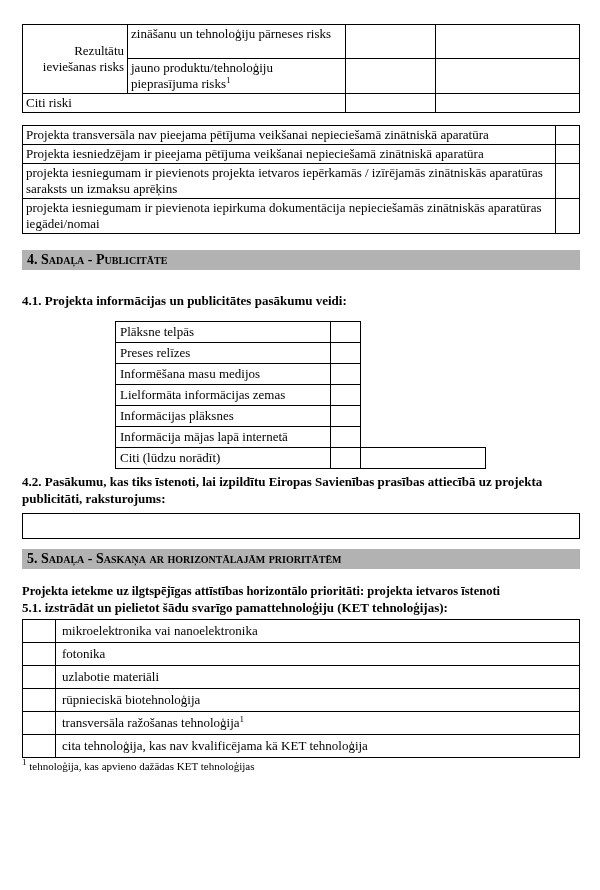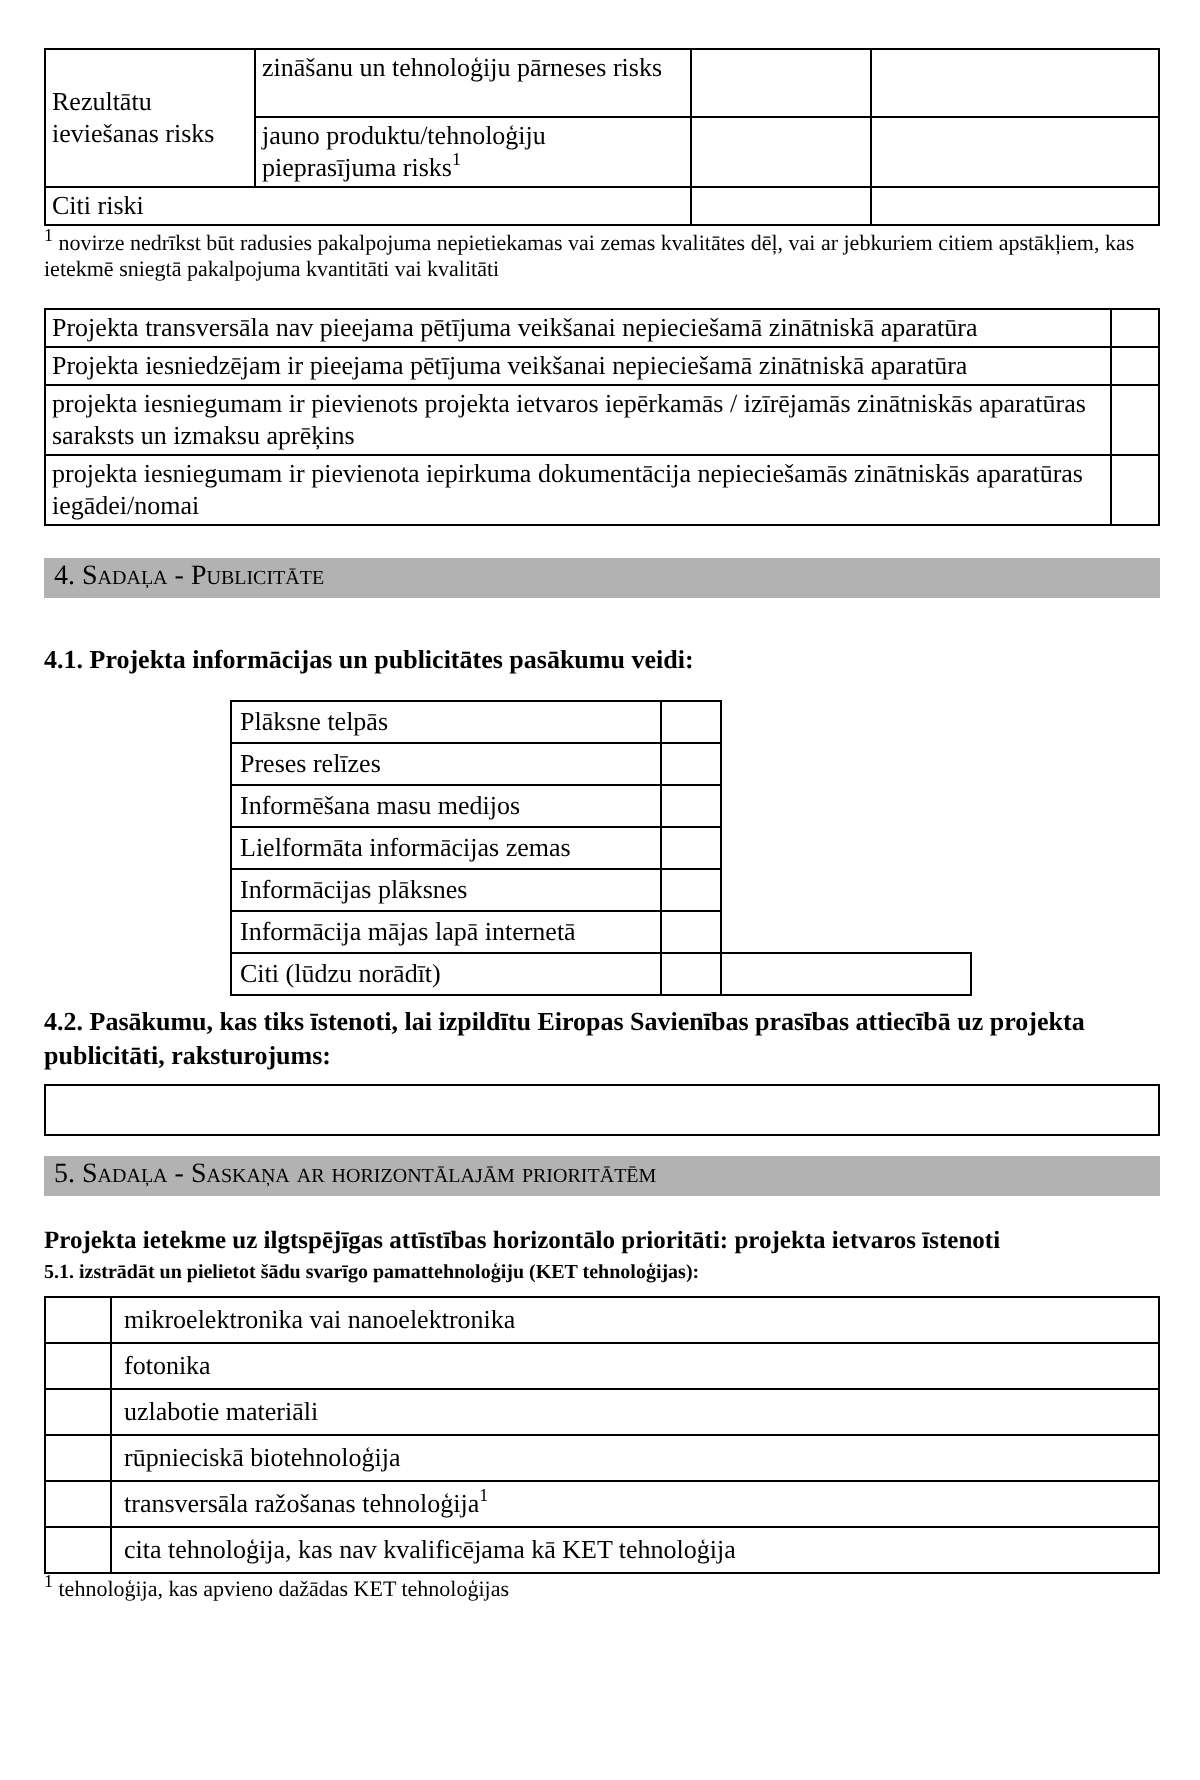--- a/index.html
+++ b/index.html
@@ -17,21 +17,21 @@
     border:1px solid #000;
     font-size:13px;
     line-height:16px;
     padding:1px 3px;
     vertical-align:top;
     word-wrap:break-word;
   }
 
   
   .risk-tbl { width:558px; }
-  .risk-tbl .vmid { vertical-align:middle; }
+  .risk-tbl .vmid { vertical-align:middle;text-align:right; }
   .risk-tbl td.h2line { height:34px; }
   .risk-tbl td.h1line { height:18px; }
 
   sup { font-size:9px; line-height:0; }
 
   .footnote {
     font-size:11px; line-height:13px;
     margin-top:3px;
     width:558px;
   }
@@ -41,21 +41,21 @@
     margin-top:26px;
   }
 
   .ready-tbl { width:558px; margin-top:12px; }
   .ready-tbl td.ans { width:24px; }
 
   .section-bar {
     margin-top:16px;
     width:558px;
     background:#b2b2b2;
-    font-weight:normal;
+    font-weight:bold;
     font-size:14px;
     line-height:18px;
     padding:1px 5px;
     font-variant:small-caps;
   }
 
   .h41 { margin-top:22px; }
 
   .pub-tbl { width:370px; margin:12px 0 0 93px; }
   .pub-tbl td { height:21px; padding:2px 4px;margin-top:44px; }
@@ -69,21 +69,21 @@
   }
 
   .sec5-bar { margin-top:10px; }
 
   .intro {
     margin-top:14px;
     font-weight:bold;
     font-size:12.5px; line-height:16px;
     width:558px;
   }
-  .h51 { margin-top:0; font-size:10px; line-height:17px; font-weight:bold; }
+  .h51 { margin-top:0; font-size:13px; line-height:17px; font-weight:bold; }
 
   .ket-tbl { width:558px; margin-top:3px; }
   .ket-tbl td { height:22px; padding:3px 6px; }
   .ket-tbl td.chk { width:33px; }
 
   .footnote2 { margin-top:2px; }
 </style>
 </head>
 <body>
 
@@ -109,21 +109,20 @@
       <td></td>
     </tr>
     <tr>
       <td colspan="2" class="h1line">Citi riski</td>
       <td></td>
       <td></td>
     </tr>
   </tbody>
     </table>
 
-  <div class="footnote"><sup>1</sup><span> novirze nedrīkst būt radusies pakalpojuma nepietiekamas vai zemas kvalitātes dēļ, vai ar jebkuriem citiem apstākļiem, kas ietekmē sniegtā pakalpojuma kvantitāti vai kvalitāti</span></div>
 
 
   <table class="ready-tbl">
     <colgroup>
         <col>
         <col style="width:24px">
       </colgroup>
     <tbody>
         <tr>
       <td>Projekta transversāla nav pieejama pētījuma veikšanai nepieciešamā zinātniskā aparatūra</td>

